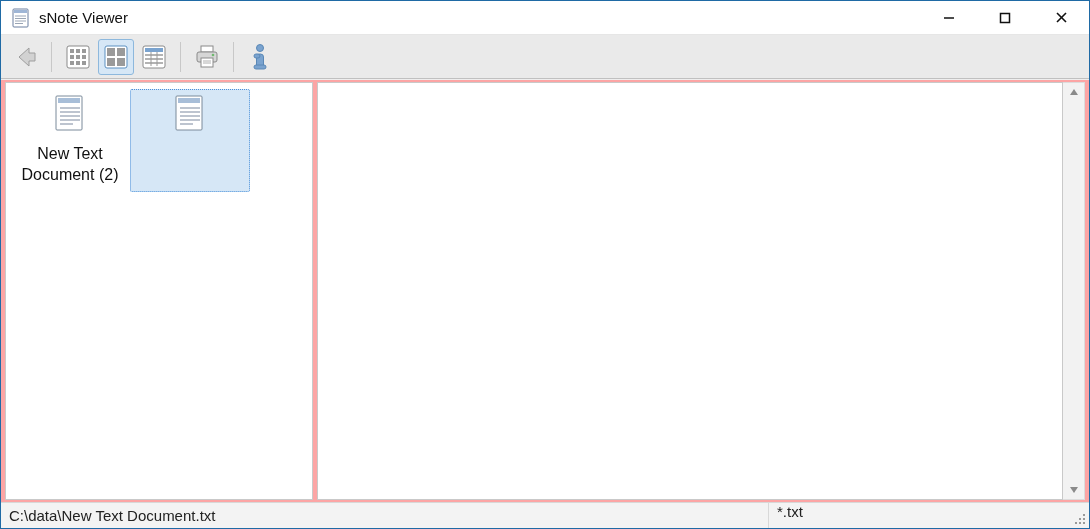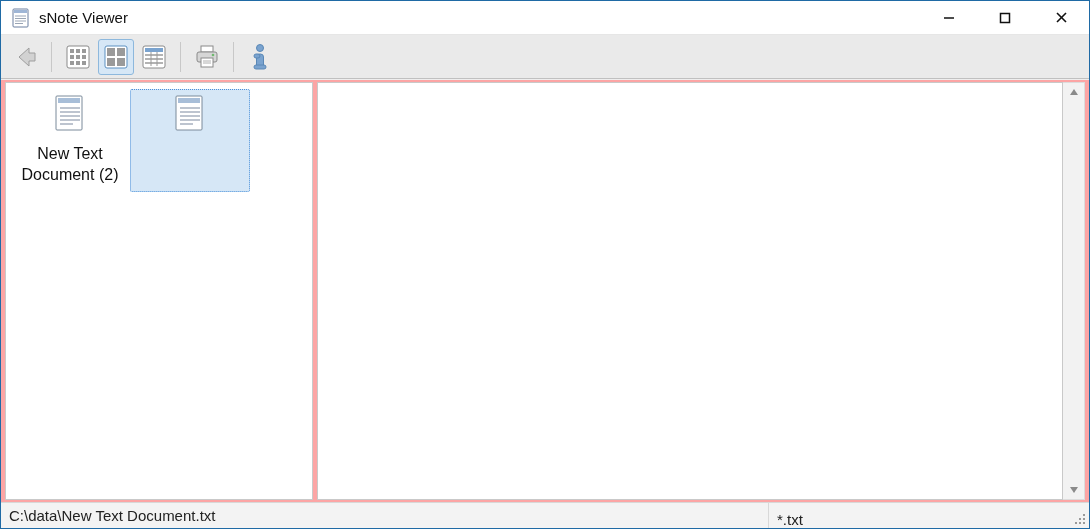--- a/index.html
+++ b/index.html
@@ -175,21 +175,21 @@
     align-items: center;
     padding: 0 8px;
     border-right: 1px solid #d8d8d8;
     min-width: 0;
     overflow: hidden;
     white-space: nowrap;
   }
   .status-right {
     width: 320px;
     display: flex;
-    align-items: flex-end;
+    align-items: flex-start;
     padding: 0 8px;
     position: relative;
   }
 </style>
 </head>
 <body>
 
 <div class="window">
 
   <div class="titlebar">

